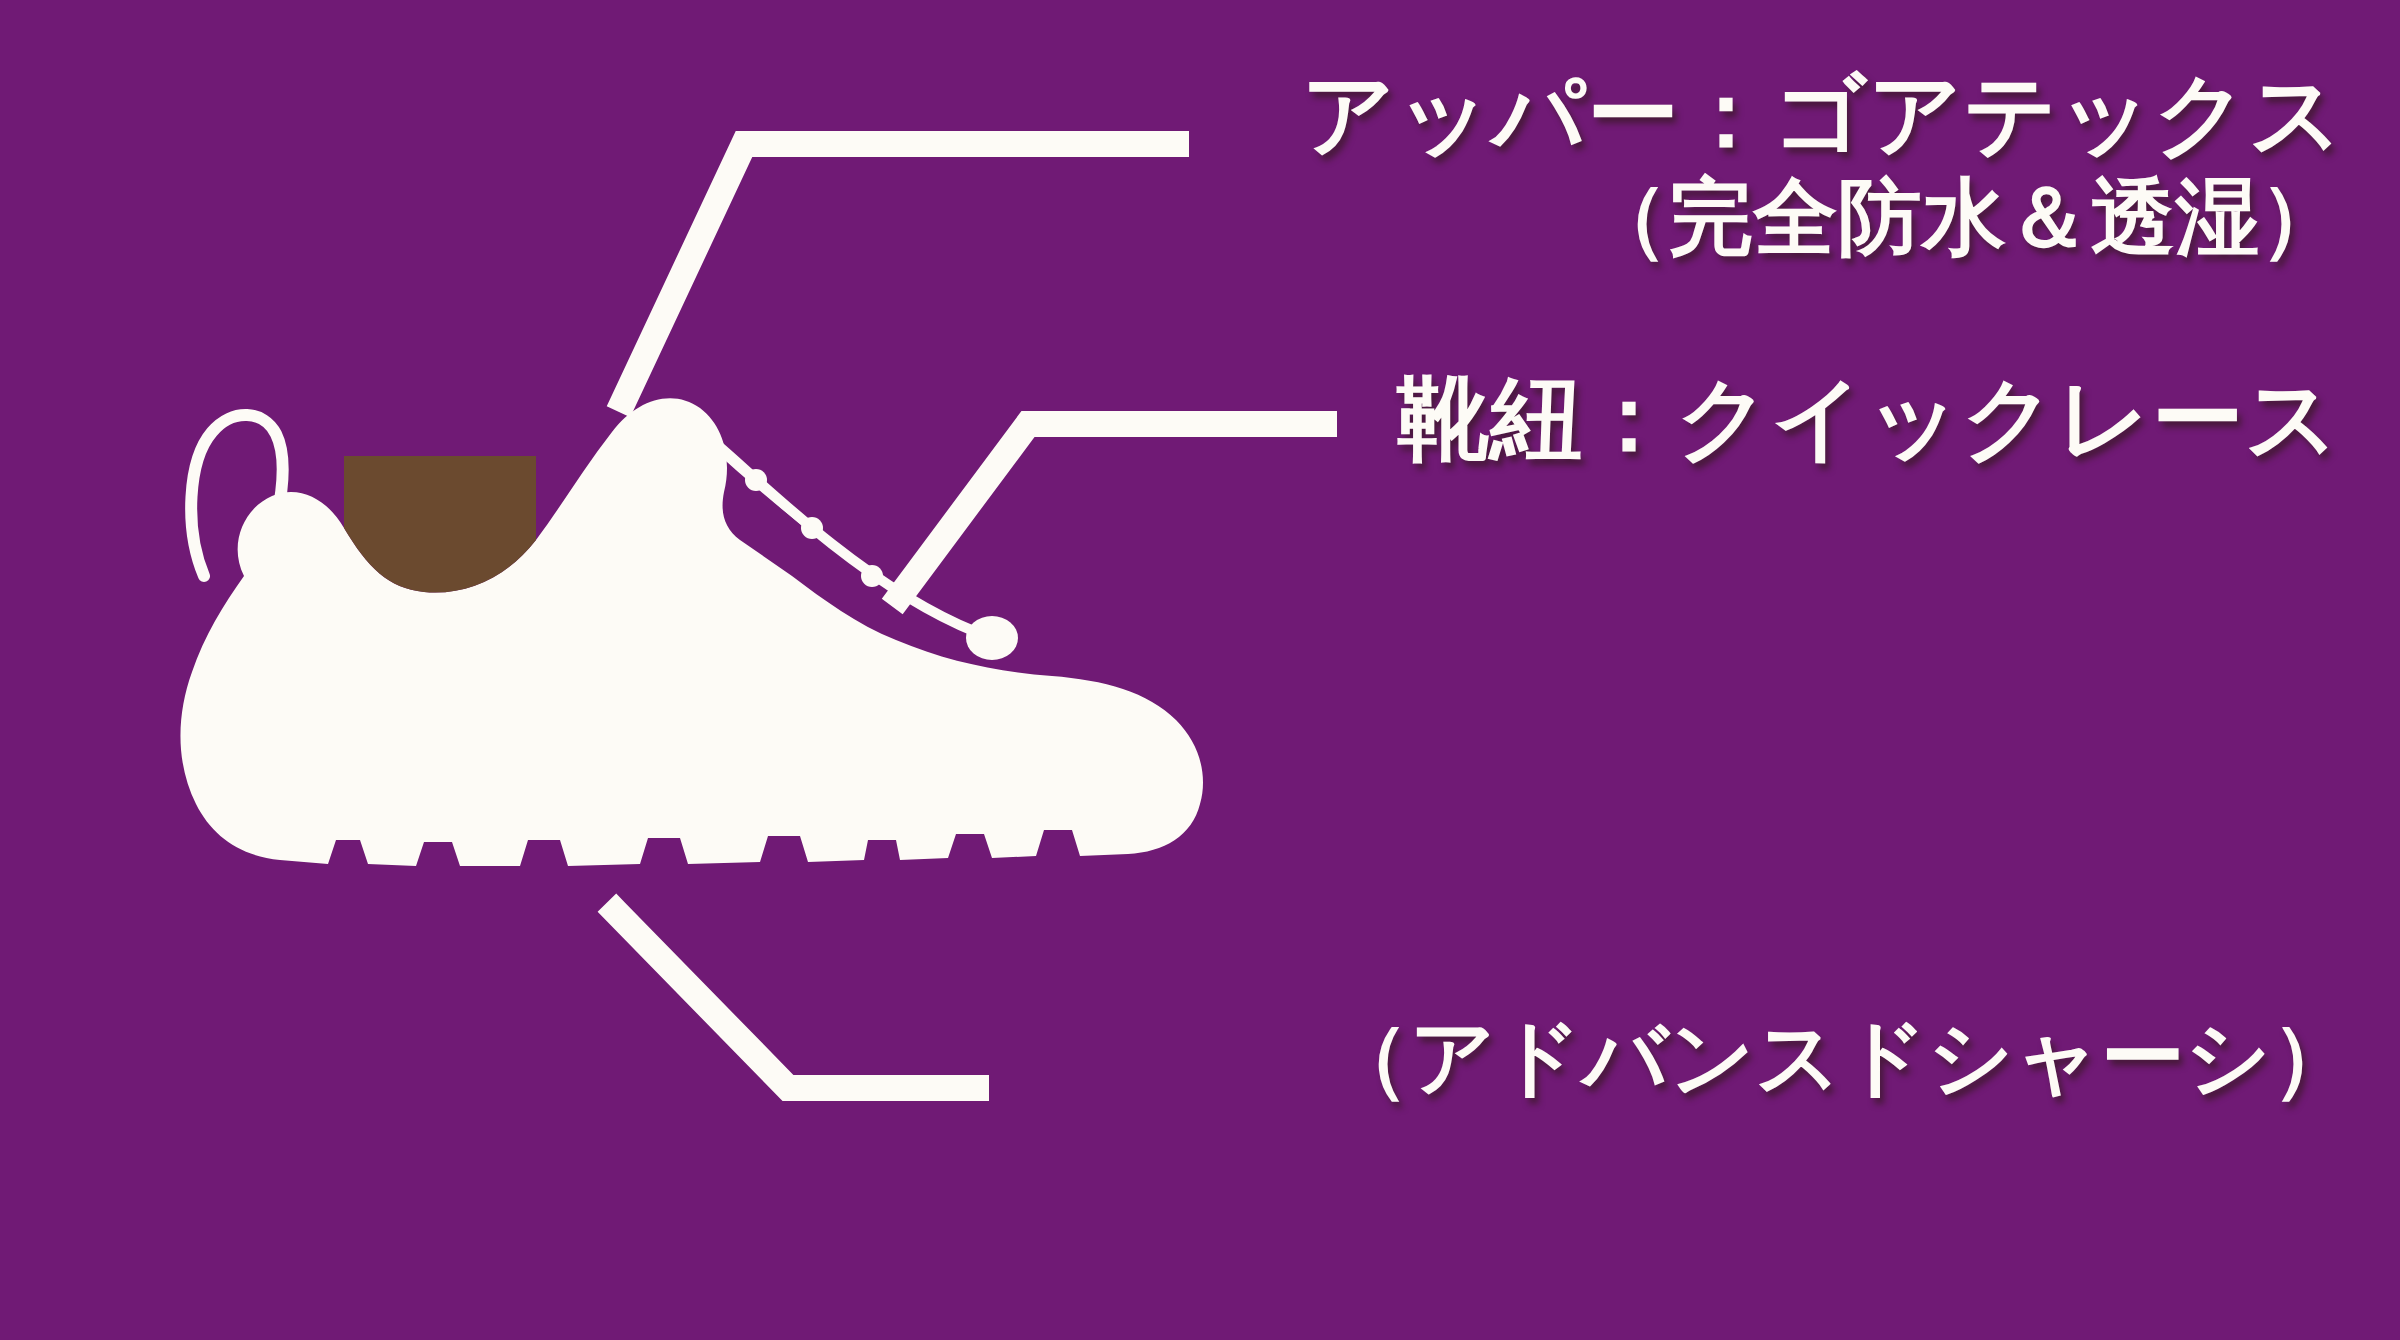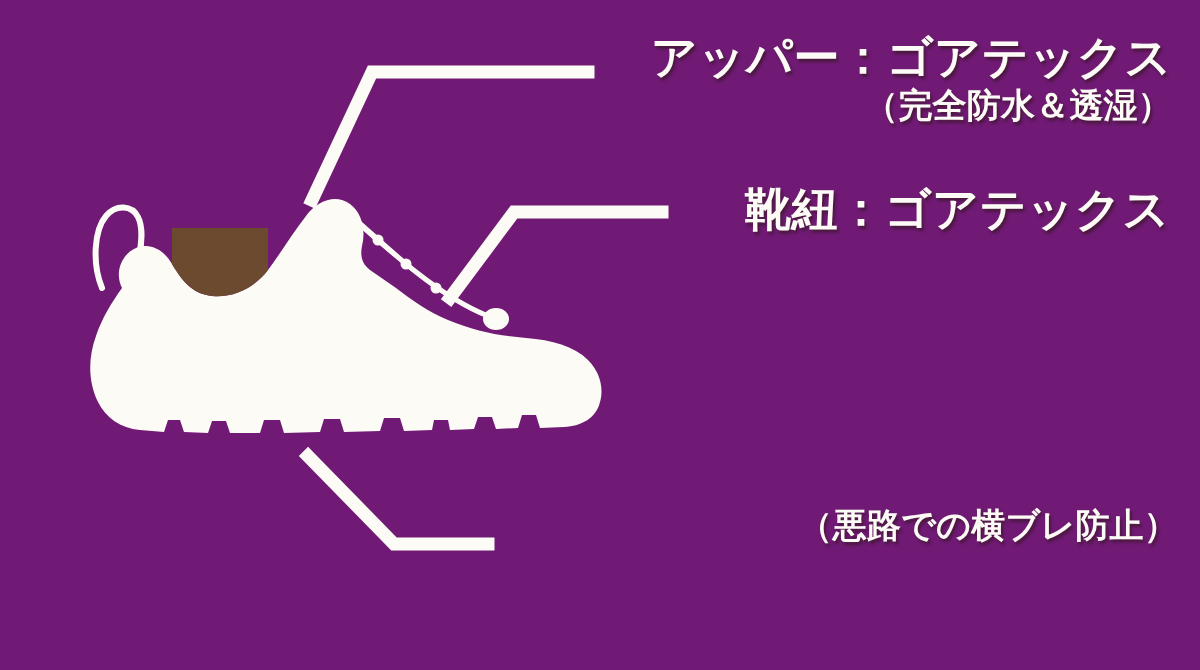--- a/index.html
+++ b/index.html
@@ -26,21 +26,21 @@
   }
   .callout .title {
     display: block;
     font-size: 46px;
     font-weight: 700;
     letter-spacing: 0.5px;
     text-shadow: 2px 3px 3px rgba(40,24,12,0.55);
   }
   .callout .sub {
     display: block;
-    font-size: 34px;
+    font-size: 42px;
     font-weight: 700;
     letter-spacing: 0.2px;
     margin-top: 8px;
     text-shadow: 2px 3px 3px rgba(40,24,12,0.55);
   }
 
   #callout-upper  { right: 28px; top: 34px; }
   #callout-laces  { right: 30px; top: 186px; }
   #callout-sole   { right: 22px; top: 500px; }
 
@@ -129,20 +129,20 @@
       <path d="M10 8 L96 96 L190 96" fill="none" stroke="#fdfbf6" stroke-width="13" stroke-linecap="square" stroke-linejoin="miter"></path>
     </svg>
   </div>
 
   <div class="callout" id="callout-upper">
     <span class="title">アッパー：ゴアテックス</span>
     <span class="sub">（完全防水＆透湿）</span>
   </div>
 
   <div class="callout" id="callout-laces">
-    <span class="title">靴紐：ゴアテックス</span>
+    <span class="title">靴紐：クイックレース</span>
   </div>
 
   <div class="callout" id="callout-sole">
-    <span class="sub">（悪路での横ブレ防止）</span>
+    <span class="sub">（アドバンスドシャーシ）</span>
   </div>
 
 </div>
 
 </body></html>

